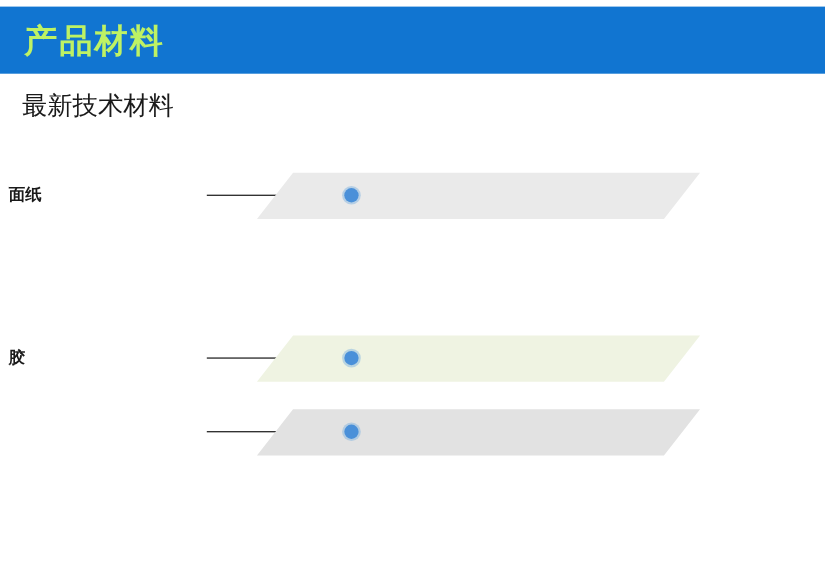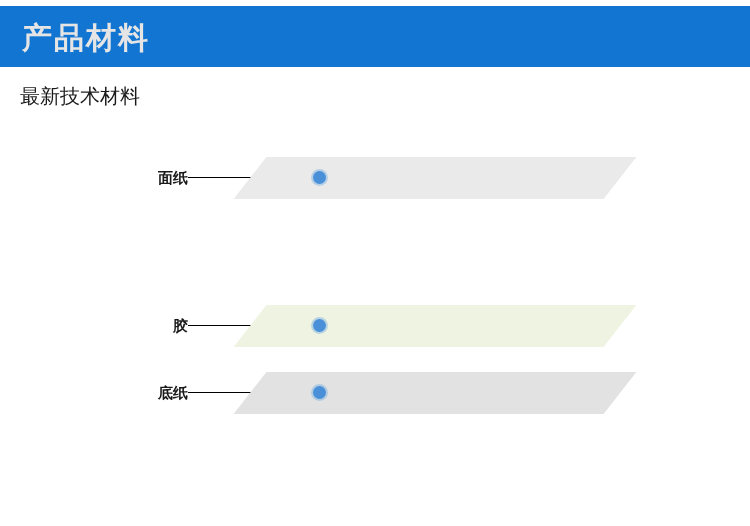--- a/index.html
+++ b/index.html
@@ -29,30 +29,30 @@
     width: 750px;
     height: 61px;
     background: #1175d1;
   }
   .header-title {
     position: absolute;
     left: 22px;
     top: 14px;
     font-size: 30px;
     font-weight: bold;
-    color: #e5e5e5;
+    color: #bef264;
     letter-spacing: 2px;
     line-height: 36px;
     white-space: nowrap;
   }
   .subtitle {
     position: absolute;
     left: 20px;
     top: 83px;
-    font-size: 20px;
+    font-size: 23px;
     color: #1a1a1a;
     line-height: 26px;
     white-space: nowrap;
   }
 
   
   .diagram {
     position: absolute;
     left: 0;
     top: 150px;
@@ -64,21 +64,20 @@
     left: 0;
     width: 750px;
     height: 64px;
   }
 
   .layer-label {
     position: absolute;
     right: 562px;       
     top: 18px;
     width: 180px;
-    text-align: right;
     font-size: 15px;
     font-weight: bold;
     color: #1a1a1a;
     white-space: nowrap;
     line-height: 20px;
   }
   .leader-line {
     position: absolute;
     left: 188px;
     top: 27px;
@@ -179,20 +178,19 @@
 
 
     <div class="layer-row" style="top:148px;">
       <div class="layer-label">胶</div>
       <div class="leader-line"></div>
       <div class="sheet sheet-glue"></div>
       <div class="leader-dot"></div>
     </div>
 
     <div class="layer-row" style="top:215px;">
-      <div class="layer-label">底纸</div>
       <div class="leader-line"></div>
       <div class="sheet sheet-liner"></div>
       <div class="leader-dot"></div>
     </div>
 
   </div>
 </div>
 
 </body></html>

